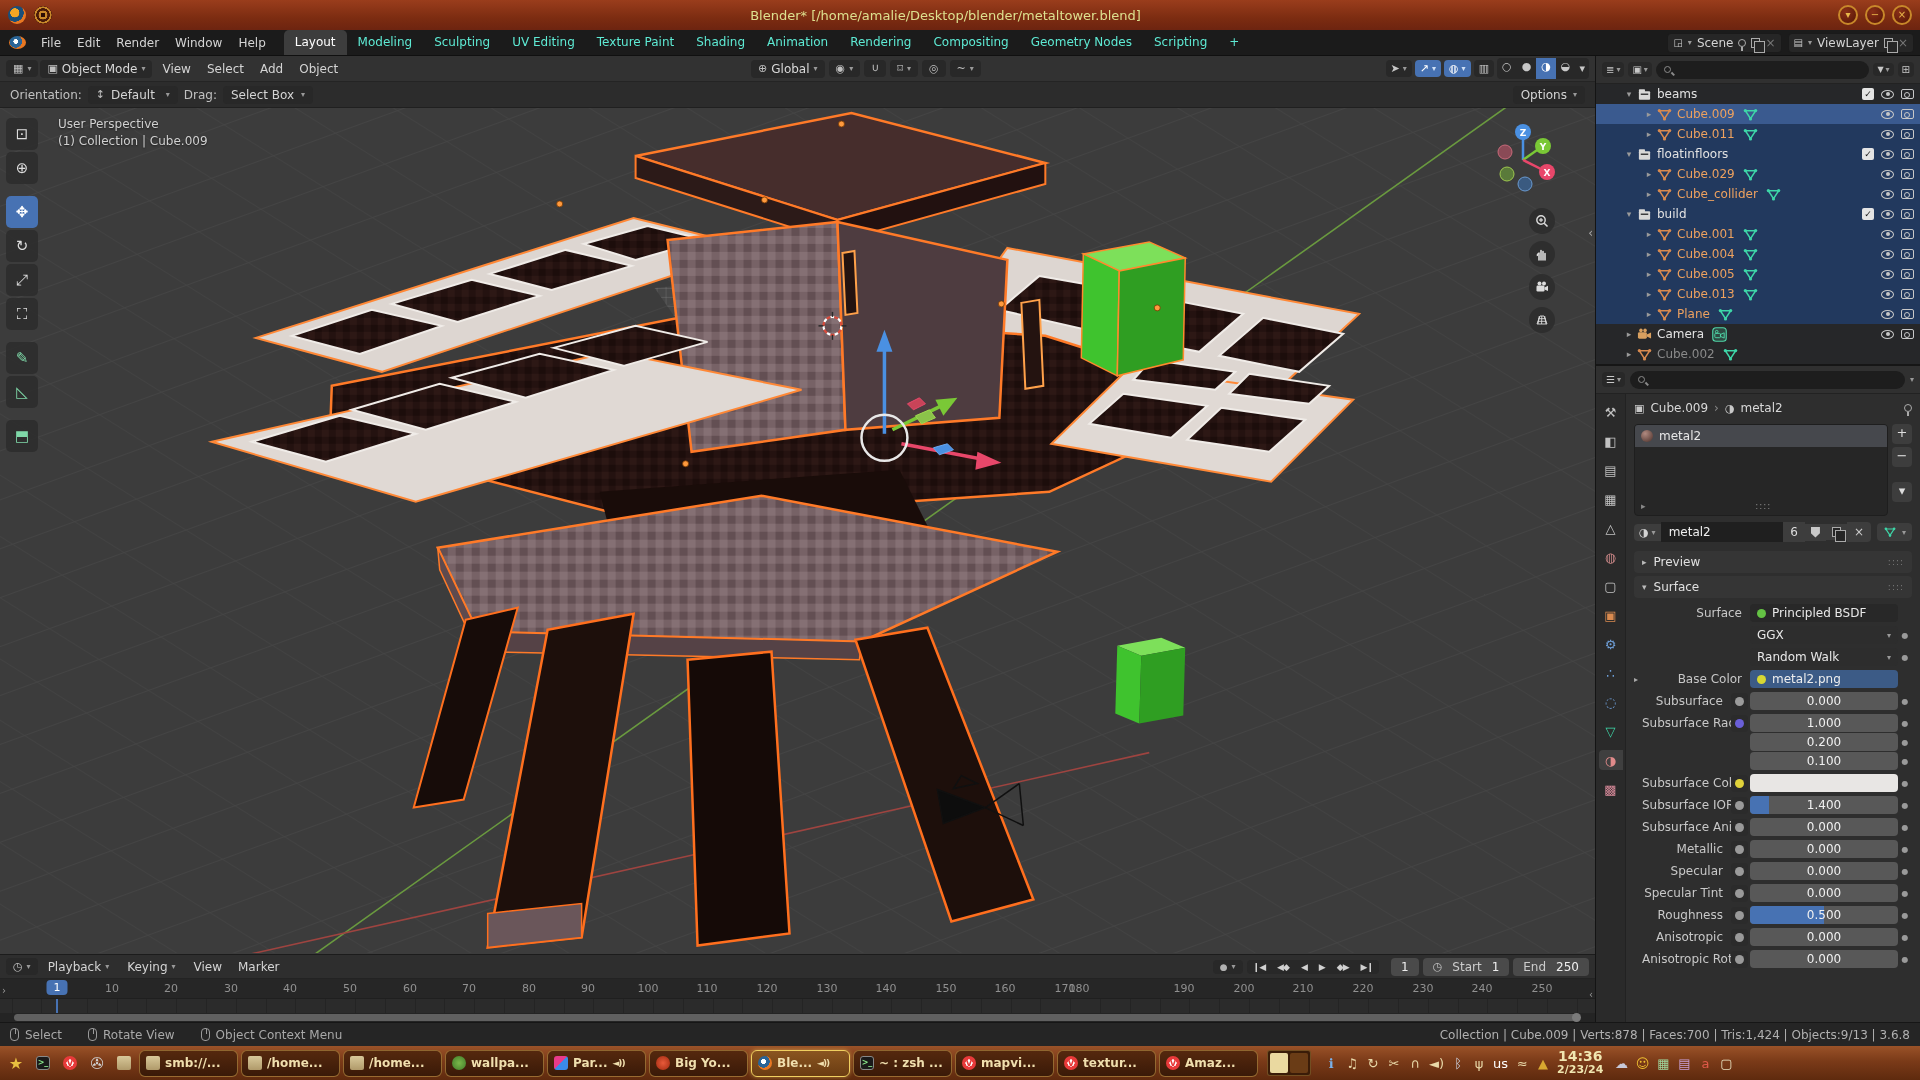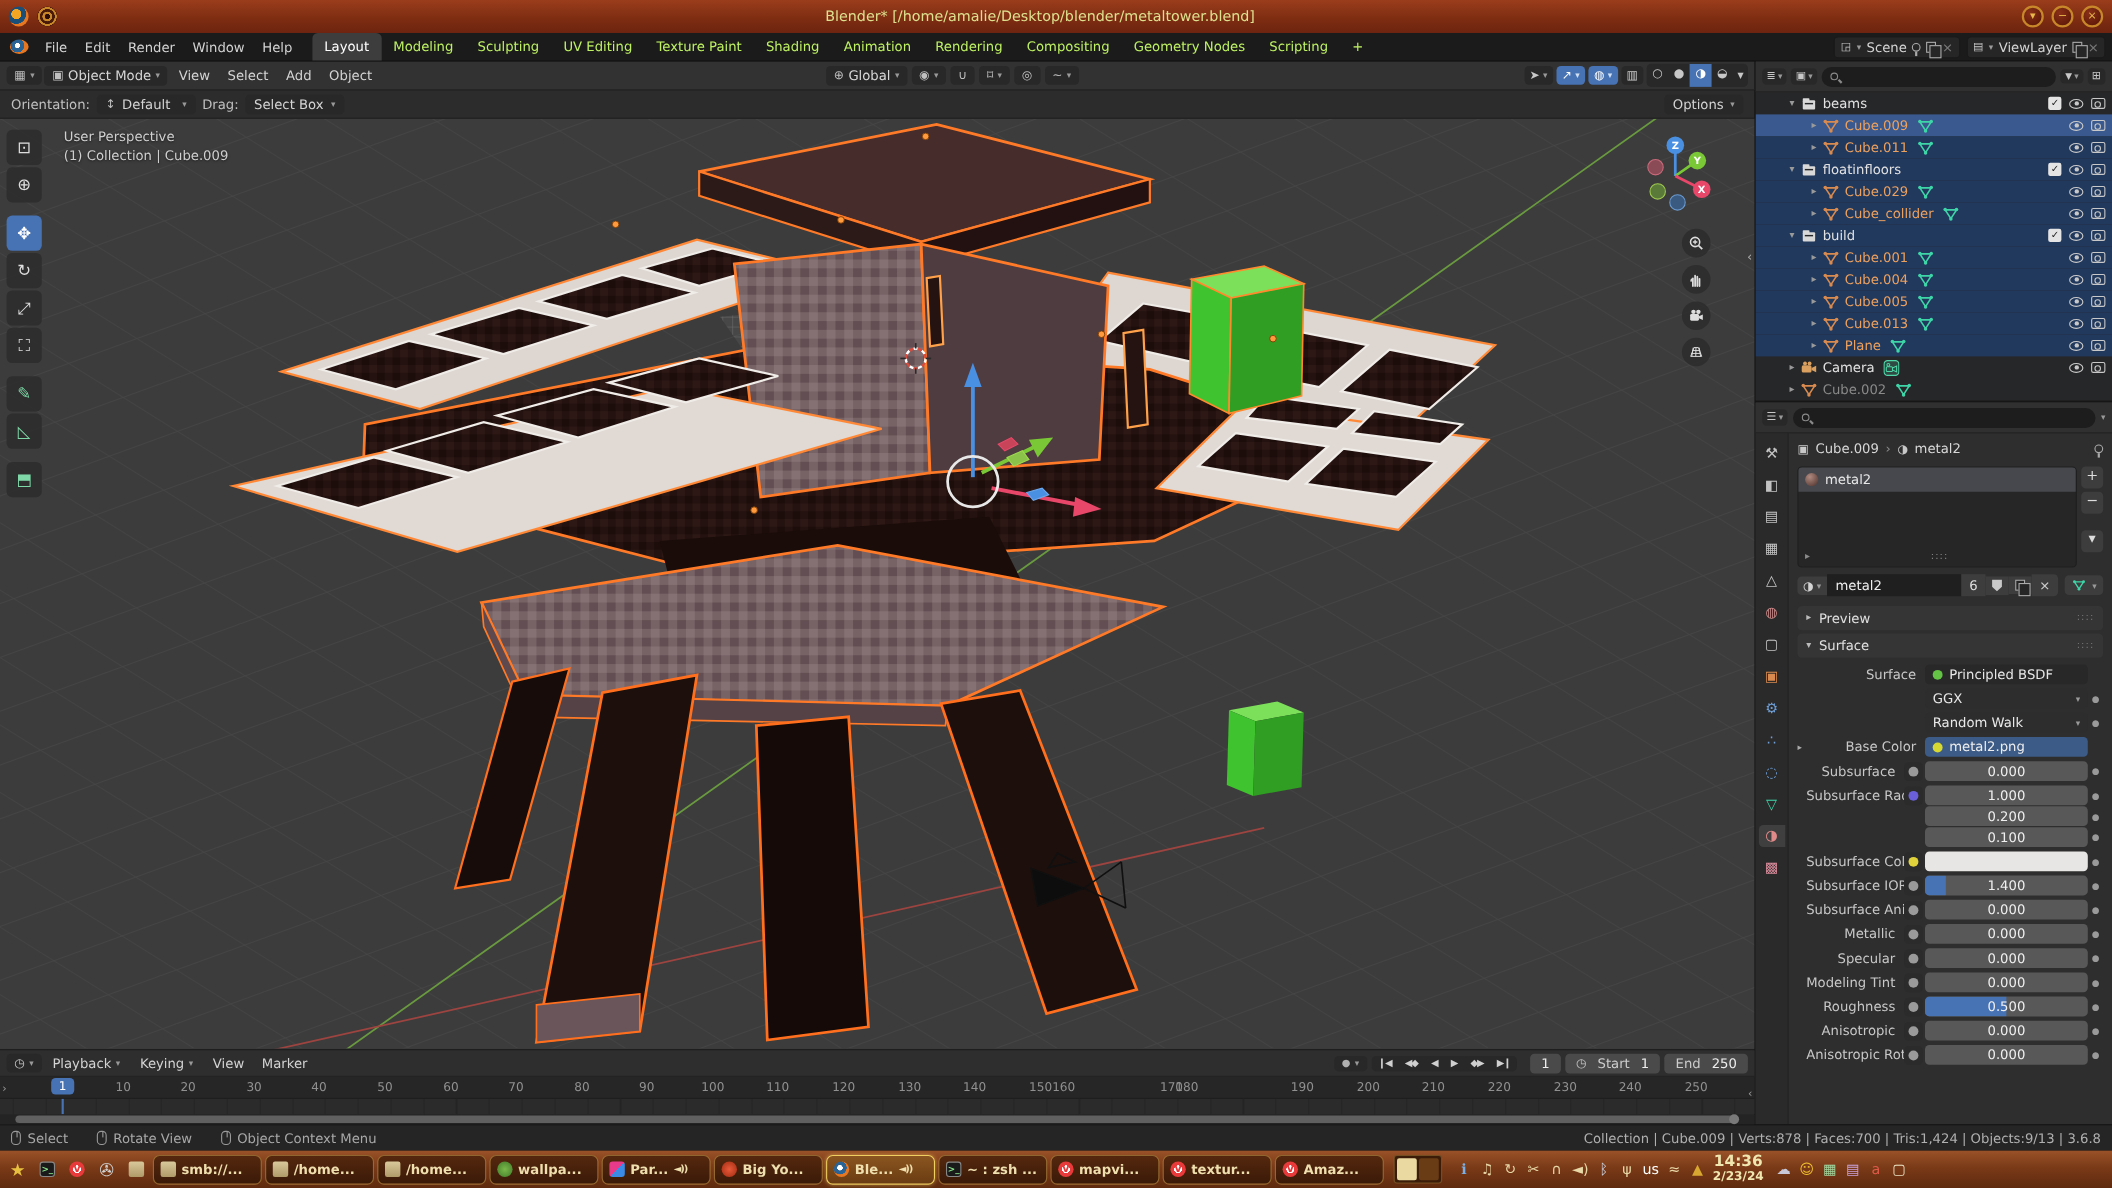--- a/index.html
+++ b/index.html
@@ -12,21 +12,21 @@
   .titlebar .tlogo{width:18px;height:18px;border-radius:50%;background:radial-gradient(circle at 38% 38%,#f5a623 0 28%,#1a4f7a 30% 55%,#e87722 57% 100%);margin-right:8px;}
   .titlebar .tbullseye{width:18px;height:18px;border-radius:50%;background:radial-gradient(circle,#2b0d05 0 18%,#c8882a 20% 34%,#4a1a08 36% 52%,#c8882a 54% 66%,#4a1a08 68% 100%);margin-right:8px;}
   .titlebar .ttext{flex:1;text-align:center;color:#dde08f;font-size:13px;}
   .winbtn{width:20px;height:20px;border-radius:50%;background:radial-gradient(circle at 35% 30%,#8a3018,#551505);border:2px solid #c8882a;color:#e8b84a;font-size:10px;line-height:16px;text-align:center;margin-left:7px;}
 
   
   .menubar{height:26px;background:#1b1b1b;display:flex;align-items:center;padding:0 6px;flex:0 0 auto;border-bottom:1px solid #101010;}
   .blogo{width:17px;height:13px;border-radius:50% 50% 50% 50%;background:radial-gradient(circle at 40% 42%,#fff 0 18%,#2a6496 20% 48%,#e87722 50% 100%);margin:0 7px 0 3px;}
   .menu-item{padding:3px 8px;border-radius:3px;color:#d4d4d4;}
   .ws-tabs{display:flex;margin-left:10px;height:100%;align-items:flex-end;}
-  .ws-tab{padding:5px 11px 6px;color:#bef264;border-radius:5px 5px 0 0;}
+  .ws-tab{padding:5px 11px 6px;color:#5eead4;border-radius:5px 5px 0 0;}
   .ws-tab.active{background:#3d3d3d;color:#fff;}
   .mb-right{margin-left:auto;display:flex;align-items:center;gap:6px;}
   .selector{display:flex;align-items:center;background:#262626;border:1px solid #1a1a1a;border-radius:4px;height:20px;padding:0 5px;gap:5px;}
   .selector .sic{font-size:10px;color:#c8c8c8;}
   .selector .caret{font-size:8px;color:#9a9a9a;}
   .selector .dimx{color:#777;}
   .pinic{width:8px;height:8px;border:1.5px solid #aaa;border-radius:50%;position:relative;}
   .pinic::after{content:'';position:absolute;left:2px;top:7px;width:1.5px;height:4px;background:#aaa;}
   .copyic{width:9px;height:10px;border:1px solid #aaa;position:relative;background:#262626;}
   .copyic::after{content:'';position:absolute;left:2px;top:2px;width:9px;height:10px;border:1px solid #aaa;background:#262626;}
@@ -632,21 +632,21 @@
               <span class="tick" style="left: 410px;">60</span>
               <span class="tick" style="left: 469px;">70</span>
               <span class="tick" style="left: 529px;">80</span>
               <span class="tick" style="left: 588px;">90</span>
               <span class="tick" style="left: 648px;">100</span>
               <span class="tick" style="left: 707px;">110</span>
               <span class="tick" style="left: 767px;">120</span>
               <span class="tick" style="left: 827px;">130</span>
               <span class="tick" style="left: 886px;">140</span>
               <span class="tick" style="left: 946px;">150</span>
-              <span class="tick" style="left: 967px; text-align: right;">160</span>
+              <span class="tick" style="left: 1005px; text-align: right;">160</span>
               <span class="tick" style="left: 1065px;">170</span>
               <span class="tick" style="left: 1079px;">180</span>
               <span class="tick" style="left: 1184px;">190</span>
               <span class="tick" style="left: 1244px;">200</span>
               <span class="tick" style="left: 1303px;">210</span>
               <span class="tick" style="left: 1363px;">220</span>
               <span class="tick" style="left: 1423px;">230</span>
               <span class="tick" style="left: 1482px;">240</span>
               <span class="tick" style="left: 1542px;">250</span>
             </div>
@@ -1327,21 +1327,21 @@
                       <span class="fillbar" style="width: 0%;"></span>
                       <span class="val">0.000</span>
                     </div>
 
                   </div>
                   <span class="keydot"><span>●</span></span>
                 </div>
 
                 <div class="prow">
                   <span class="arrow"></span>
-                  <span class="plabel">Modeling Tint</span>
+                  <span class="plabel">Specular Tint</span>
                   <span class="decor">
                     <i></i>
                   </span>
                   <div class="pwidget">
 
                     <div class="w slider">
                       <span class="fillbar" style="width: 0%;"></span>
                       <span class="val">0.000</span>
                     </div>
 

